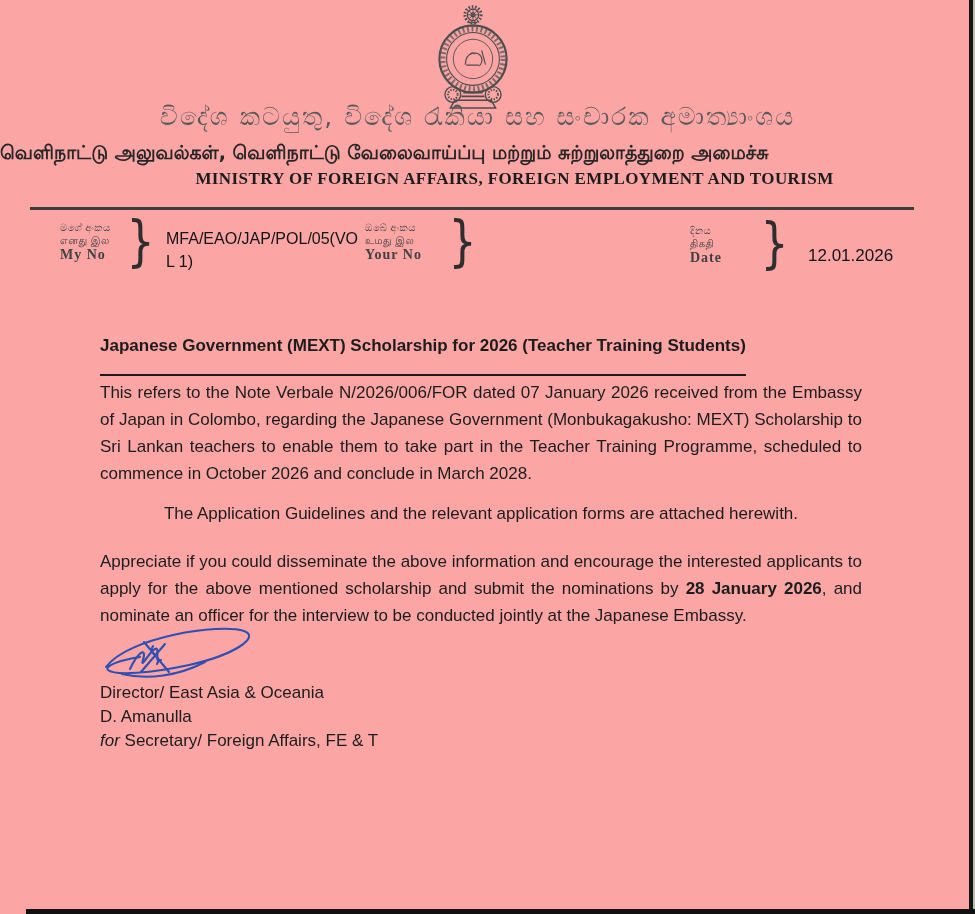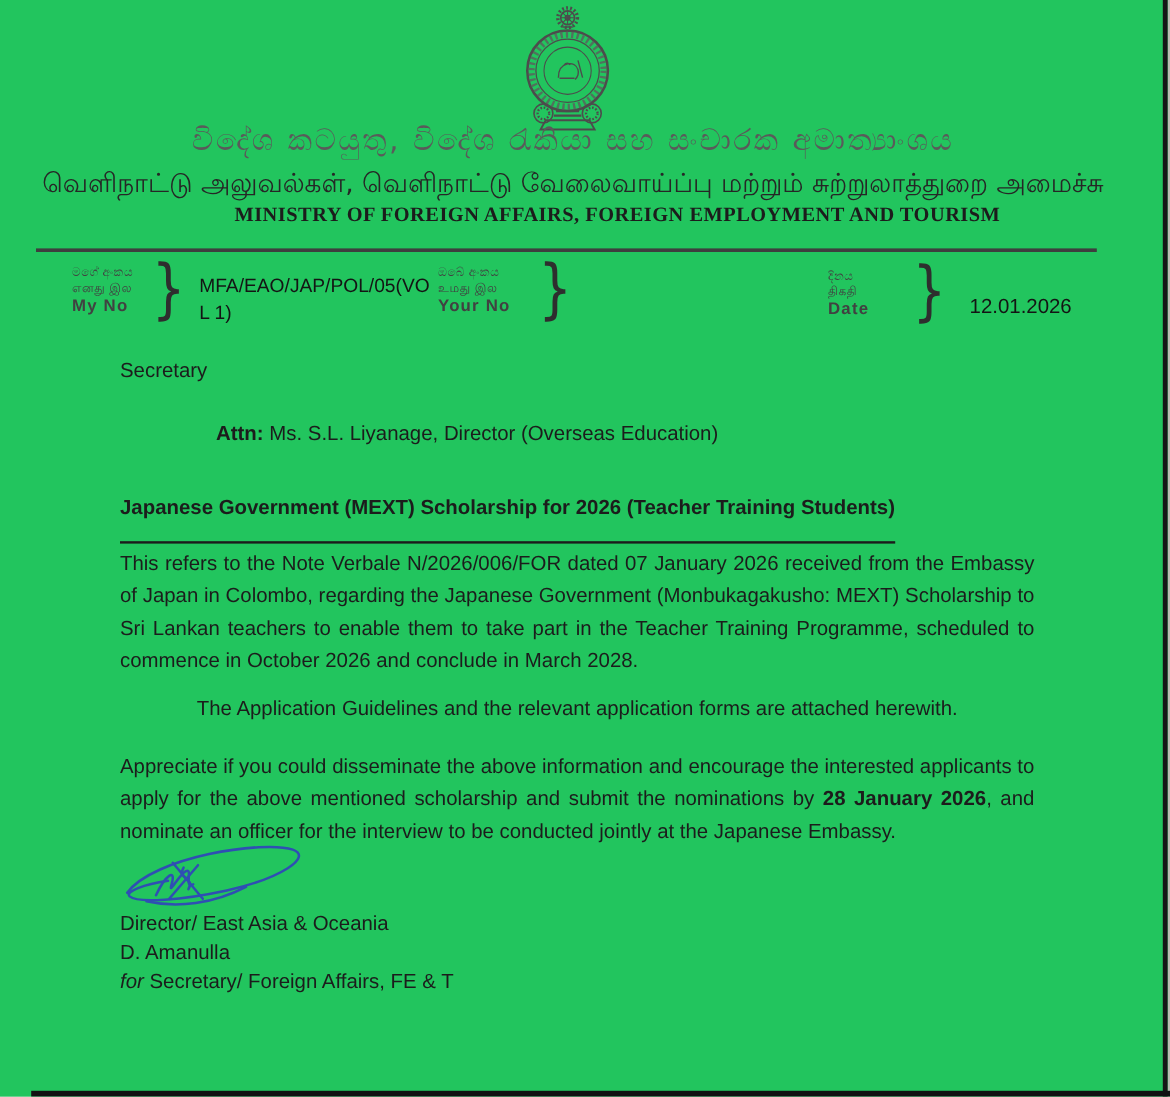--- a/index.html
+++ b/index.html
@@ -1,51 +1,51 @@
 <!DOCTYPE html>
 <html><head>
 <meta charset="utf-8">
 <style>
   html,body{margin:0;padding:0;background:#e8e8e8;}
   .page{
     position:relative;
     width:975px;height:914px;
     margin:0 auto;
-    background:#22c55e;
+    background:#fca5a5;
     overflow:hidden;
     font-family:"Liberation Sans", sans-serif;
     color:#1e1e1e;
   }
   
   .emblem{position:absolute;top:4px;left:425px;width:96px;height:108px;}
   .sinhala-title{
     position:absolute;top:102px;left:0;width:955px;
     text-align:center;font-size:25px;letter-spacing:2px;
     color:#5a5a5a;font-family:"DejaVu Sans", sans-serif;
     white-space:nowrap;
   }
   .tamil-title{
     position:absolute;top:141px;left:0;width:955px;
-    text-align:center;font-size:22px;font-weight:normal;color:#262626;
+    font-size:19px;font-weight:bold;color:#262626;
     font-family:"DejaVu Sans", sans-serif;white-space:nowrap;
   }
   .english-title{
     position:absolute;top:169px;left:0;width:955px;
     text-align:center;font-size:17px;font-weight:bold;
     font-family:"Liberation Serif", serif;color:#1c1c1c;
     letter-spacing:0.4px;white-space:nowrap;padding-left:37px;
   }
   .header-rule{
     position:absolute;top:207px;left:30px;width:884px;height:3px;
     background:#3e3e3e;
   }
   
   .ref-label{
     position:absolute;
-    font-family:Liberation Sans, sans-serif;
+    font-family:Liberation Serif, serif;
     color:#414141;line-height:13px;font-size:10px;
   }
   .ref-label .l1,.ref-label .l2{display:block;font-size:10px;letter-spacing:0.5px;}
   .ref-label .l3{display:block;font-size:14px;font-weight:bold;letter-spacing:1px;margin-top:1px;}
   .lbl-myno{top:221px;left:60px;}
   .lbl-yourno{top:221px;left:365px;}
   .lbl-date{top:224px;left:690px;}
   .brace{
     position:absolute;font-size:52px;color:#2e2e2e;
     font-family:"DejaVu Sans", sans-serif;
@@ -154,26 +154,22 @@
   <div class="ref-label lbl-date">
     <span class="l1">දිනය</span>
     <span class="l2">திகதி</span>
     <span class="l3">Date</span>
   </div>
   <div class="brace brace3">}</div>
   <div class="date-value">12.01.2026</div>
 
   <div class="letter">
     <div class="recipient">
-      <div>Secretary</div>
     </div>
 
-    <div class="attn-line">
-      <span class="attn-label">Attn:</span><span> Ms. S.L. Liyanage, Director (Overseas Education)</span>
-    </div>
 
     <div class="subject-line">
       <span>Japanese Government (MEXT) Scholarship for 2026 (Teacher Training Students)</span>
     </div>
 
     <p class="para p1">This refers to the Note Verbale N/2026/006/FOR dated 07 January 2026 received from the Embassy of Japan in Colombo, regarding the Japanese Government (Monbukagakusho: MEXT) Scholarship to Sri Lankan teachers to enable them to take part in the Teacher Training Programme, scheduled to commence in October 2026 and conclude in March 2028.</p>
     <p class="para p2">The Application Guidelines and the relevant application forms are attached herewith.</p>
     <p class="para p3"><span>Appreciate if you could disseminate the above information and encourage the interested applicants to apply for the above mentioned scholarship and submit the nominations by </span><span class="bold">28 January 2026</span><span>, and nominate an officer for the interview to be conducted jointly at the Japanese Embassy.</span></p>
 
     <svg class="signature-ink" width="170" height="62" viewBox="0 0 170 62" xmlns="http://www.w3.org/2000/svg">

